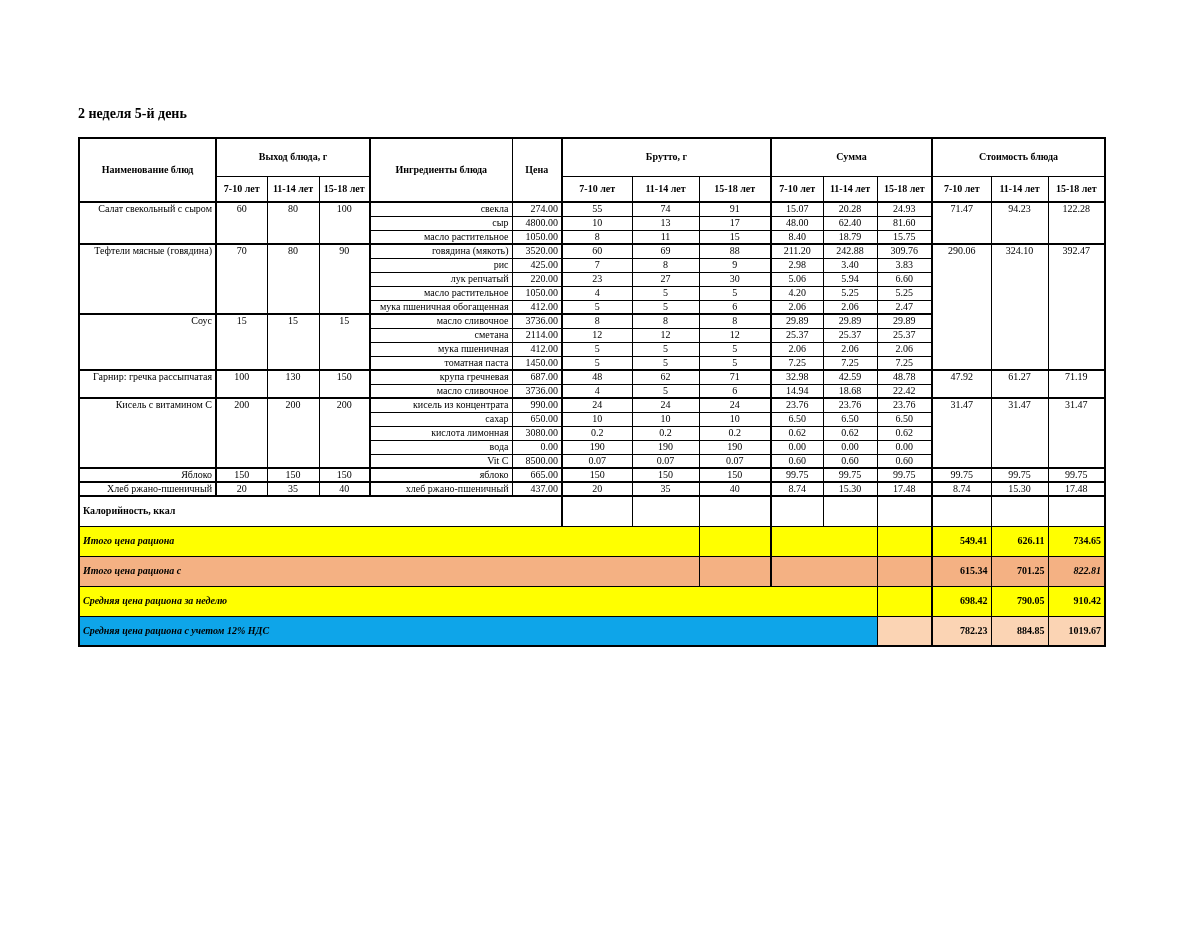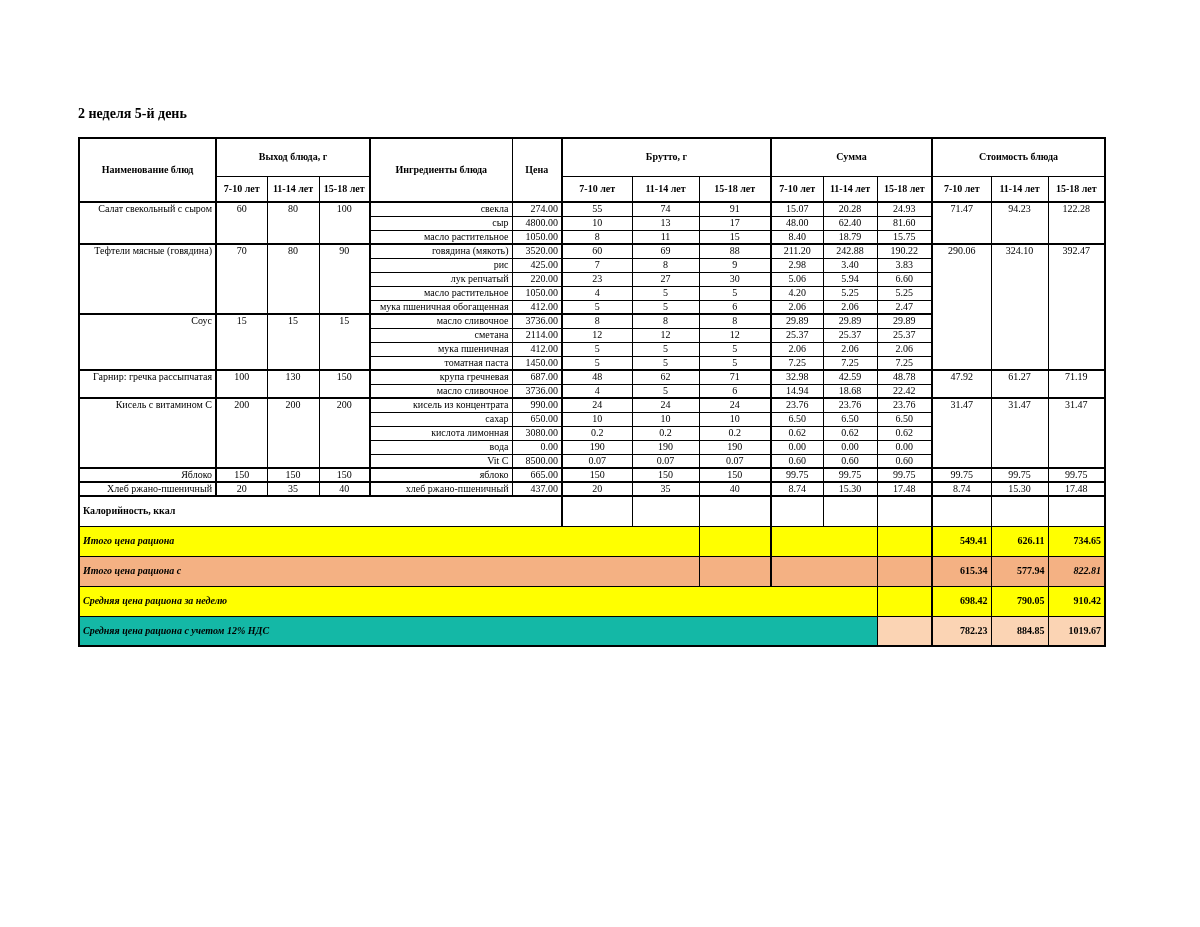--- a/index.html
+++ b/index.html
@@ -131,21 +131,21 @@
         <td class="c-num gl" rowspan="5">70</td>
         <td class="c-num" rowspan="5">80</td>
         <td class="c-num" rowspan="5">90</td>
         <td class="c-name gl">говядина (мякоть)</td>
         <td class="c-price">3520.00</td>
         <td class="c-num gl">60</td>
         <td class="c-num">69</td>
         <td class="c-num">88</td>
         <td class="c-num gl">211.20</td>
         <td class="c-num">242.88</td>
-        <td class="c-num">190.22</td>
+        <td class="c-num">309.76</td>
         <td class="c-cost gl" rowspan="9">290.06</td>
         <td class="c-cost" rowspan="9">324.10</td>
         <td class="c-cost" rowspan="9">392.47</td>
       </tr>
       <tr class="data-row">
         <td class="c-name gl">рис</td>
         <td class="c-price">425.00</td>
         <td class="c-num gl">7</td>
         <td class="c-num">8</td>
         <td class="c-num">9</td>
@@ -365,31 +365,31 @@
         <td class="sum-val gl" style="background: rgb(255, 255, 0);">549.41</td>
         <td class="sum-val" style="background: rgb(255, 255, 0);">626.11</td>
         <td class="sum-val" style="background: rgb(255, 255, 0);">734.65</td>
       </tr>
       <tr class="summary-row">
         <td class="sum-label" colspan="8" style="background: rgb(244, 177, 131);">Итого цена рациона с</td>
         <td style="background: rgb(244, 177, 131);"></td>
         <td class="gl" colspan="2" style="background: rgb(244, 177, 131);"></td>
         <td style="background: rgb(244, 177, 131);"></td>
         <td class="sum-val gl" style="background: rgb(244, 177, 131);">615.34</td>
-        <td class="sum-val" style="background: rgb(244, 177, 131);">577.94</td>
+        <td class="sum-val" style="background: rgb(244, 177, 131);">701.25</td>
         <td class="sum-val" style="background: rgb(244, 177, 131); font-style: italic;">822.81</td>
       </tr>
       <tr class="summary-row">
         <td class="sum-label" colspan="11" style="background: rgb(255, 255, 0); margin-left: 45px;">Средняя цена рациона за неделю</td>
         <td style="background: rgb(255, 255, 0);"></td>
         <td class="sum-val gl" style="background: rgb(255, 255, 0);">698.42</td>
         <td class="sum-val" style="background: rgb(255, 255, 0);">790.05</td>
         <td class="sum-val" style="background: rgb(255, 255, 0);">910.42</td>
       </tr>
       <tr class="summary-row">
-        <td class="sum-label" colspan="11" style="background: #14b8a6; margin-left: 38px;">Средняя цена рациона с учетом 12% НДС</td>
+        <td class="sum-label" colspan="11" style="background: #0ea5e9; margin-left: 38px;">Средняя цена рациона с учетом 12% НДС</td>
         <td style="background: rgb(251, 212, 180);"></td>
         <td class="sum-val gl" style="background: rgb(251, 212, 180);">782.23</td>
         <td class="sum-val" style="background: rgb(251, 212, 180);">884.85</td>
         <td class="sum-val" style="background: rgb(251, 212, 180);">1019.67</td>
       </tr>
     </tbody>
 </table>
 
 </body></html>

